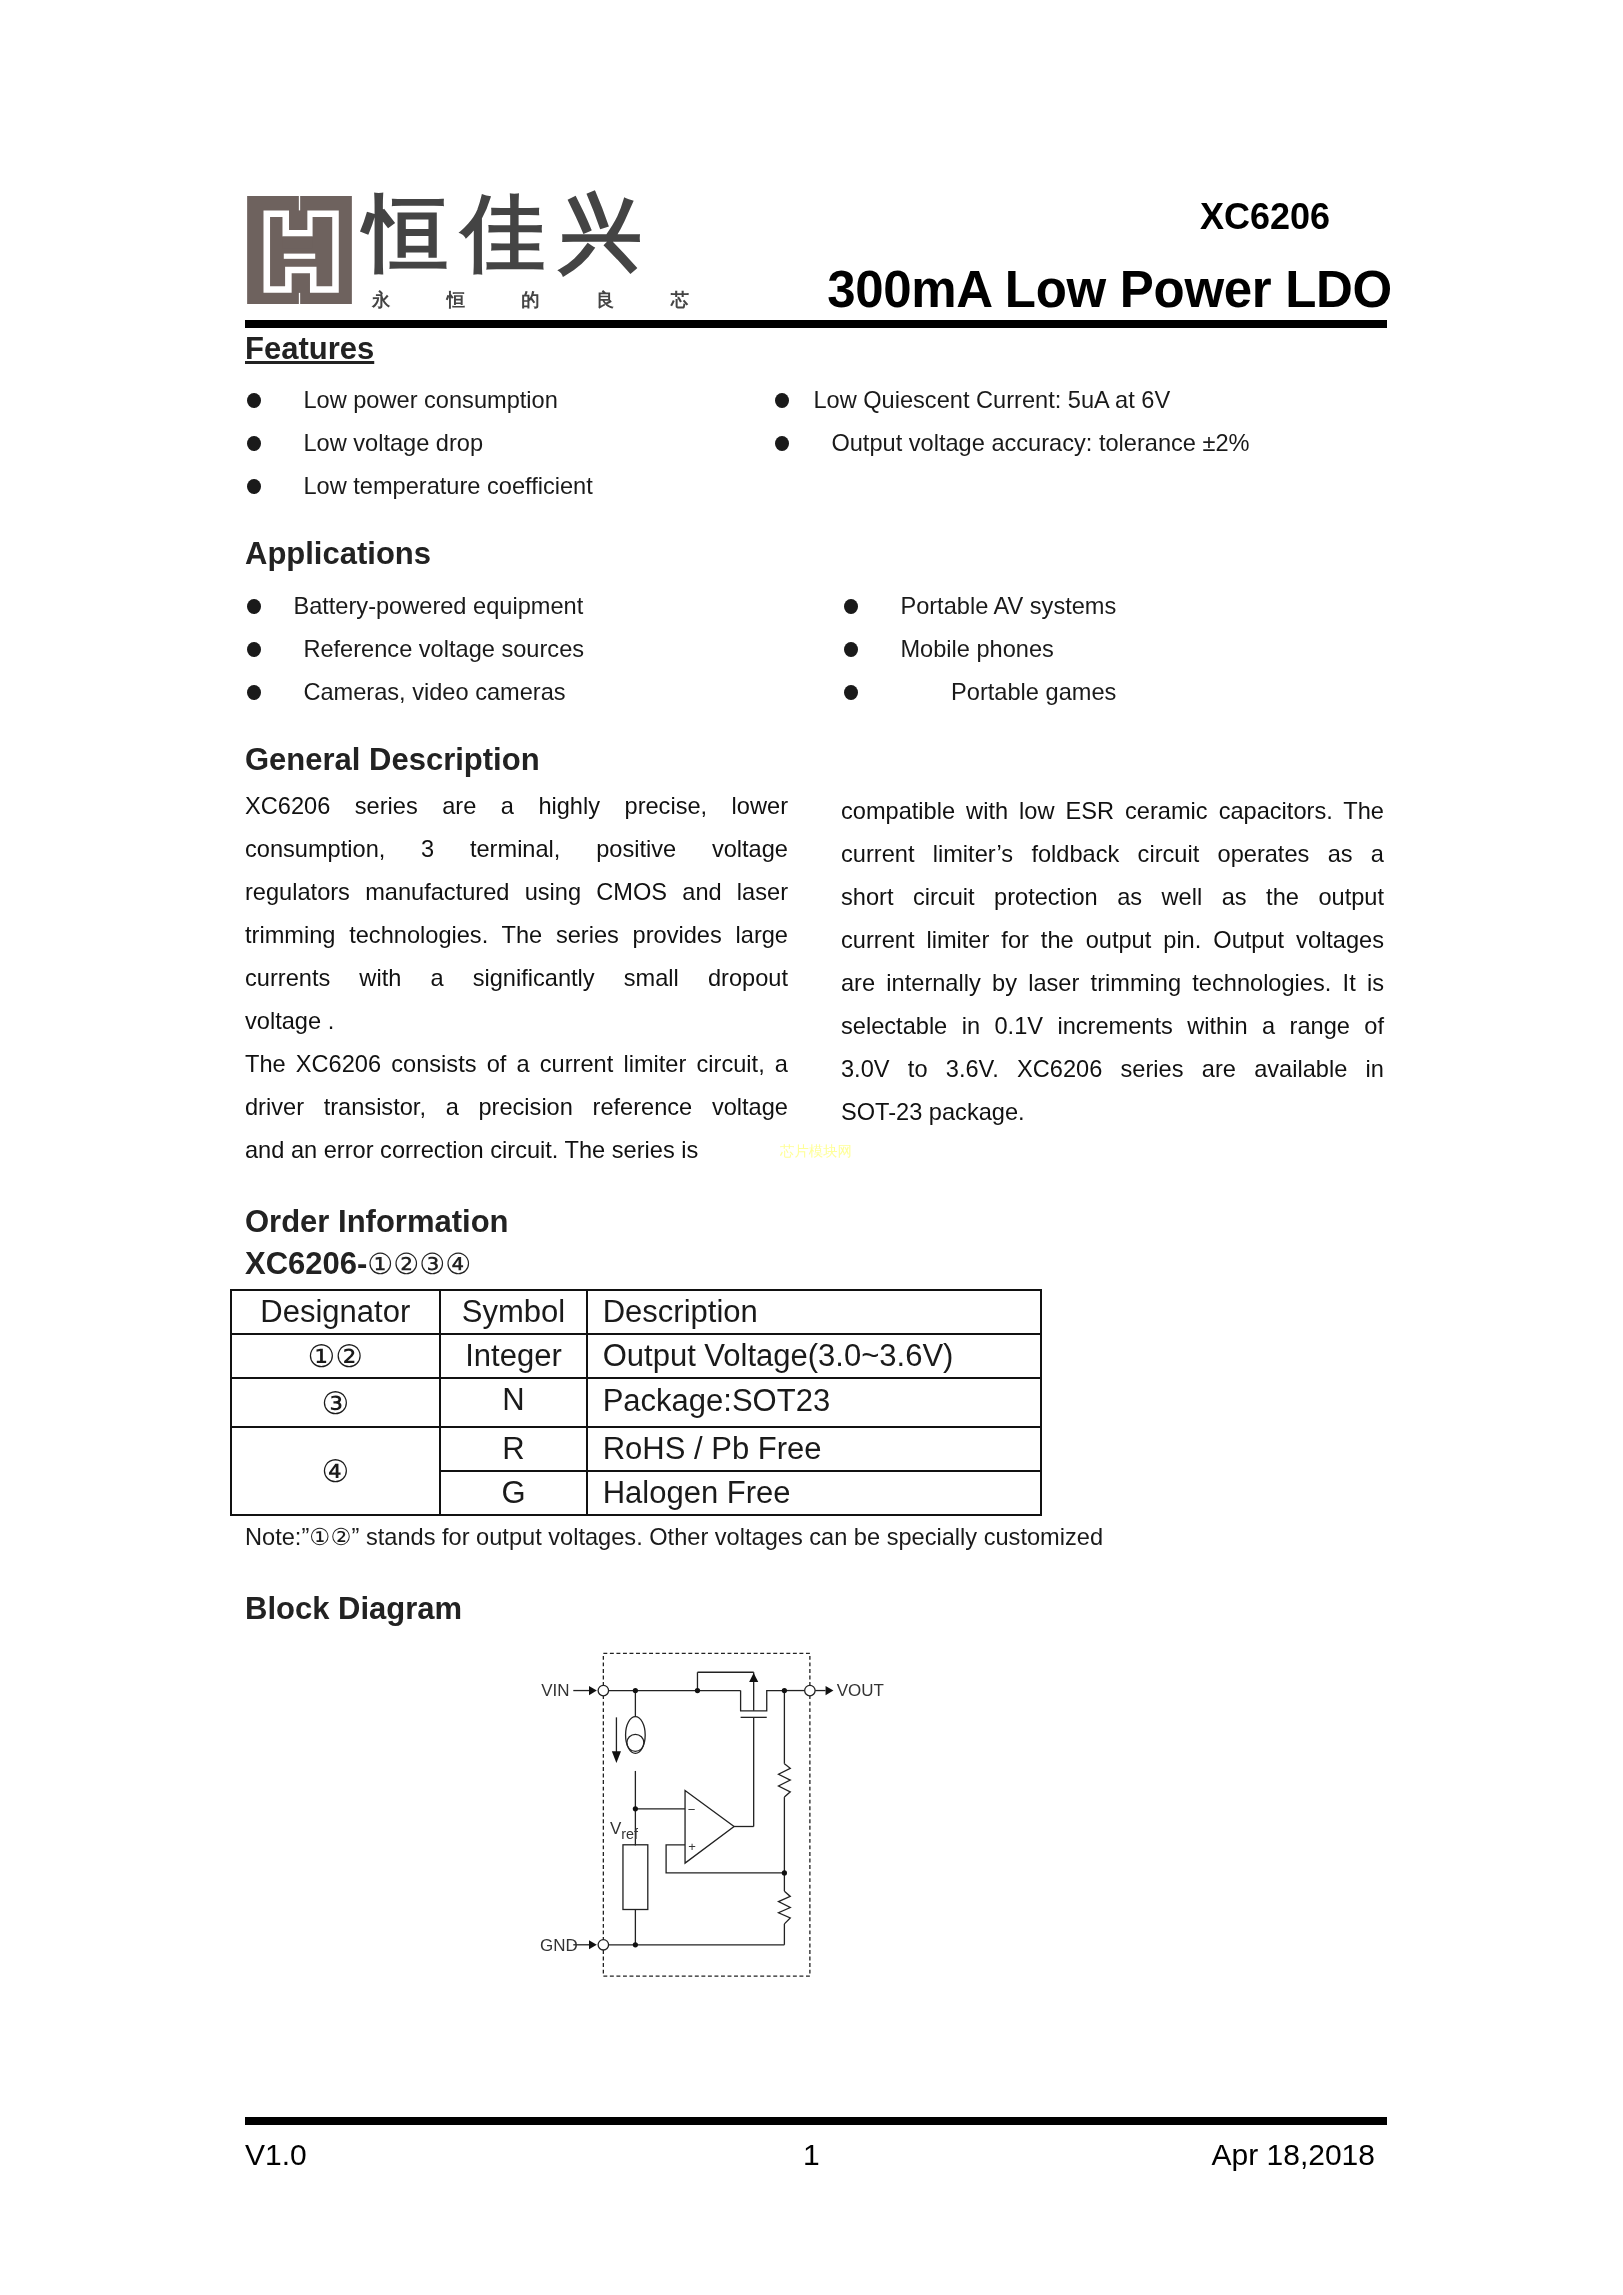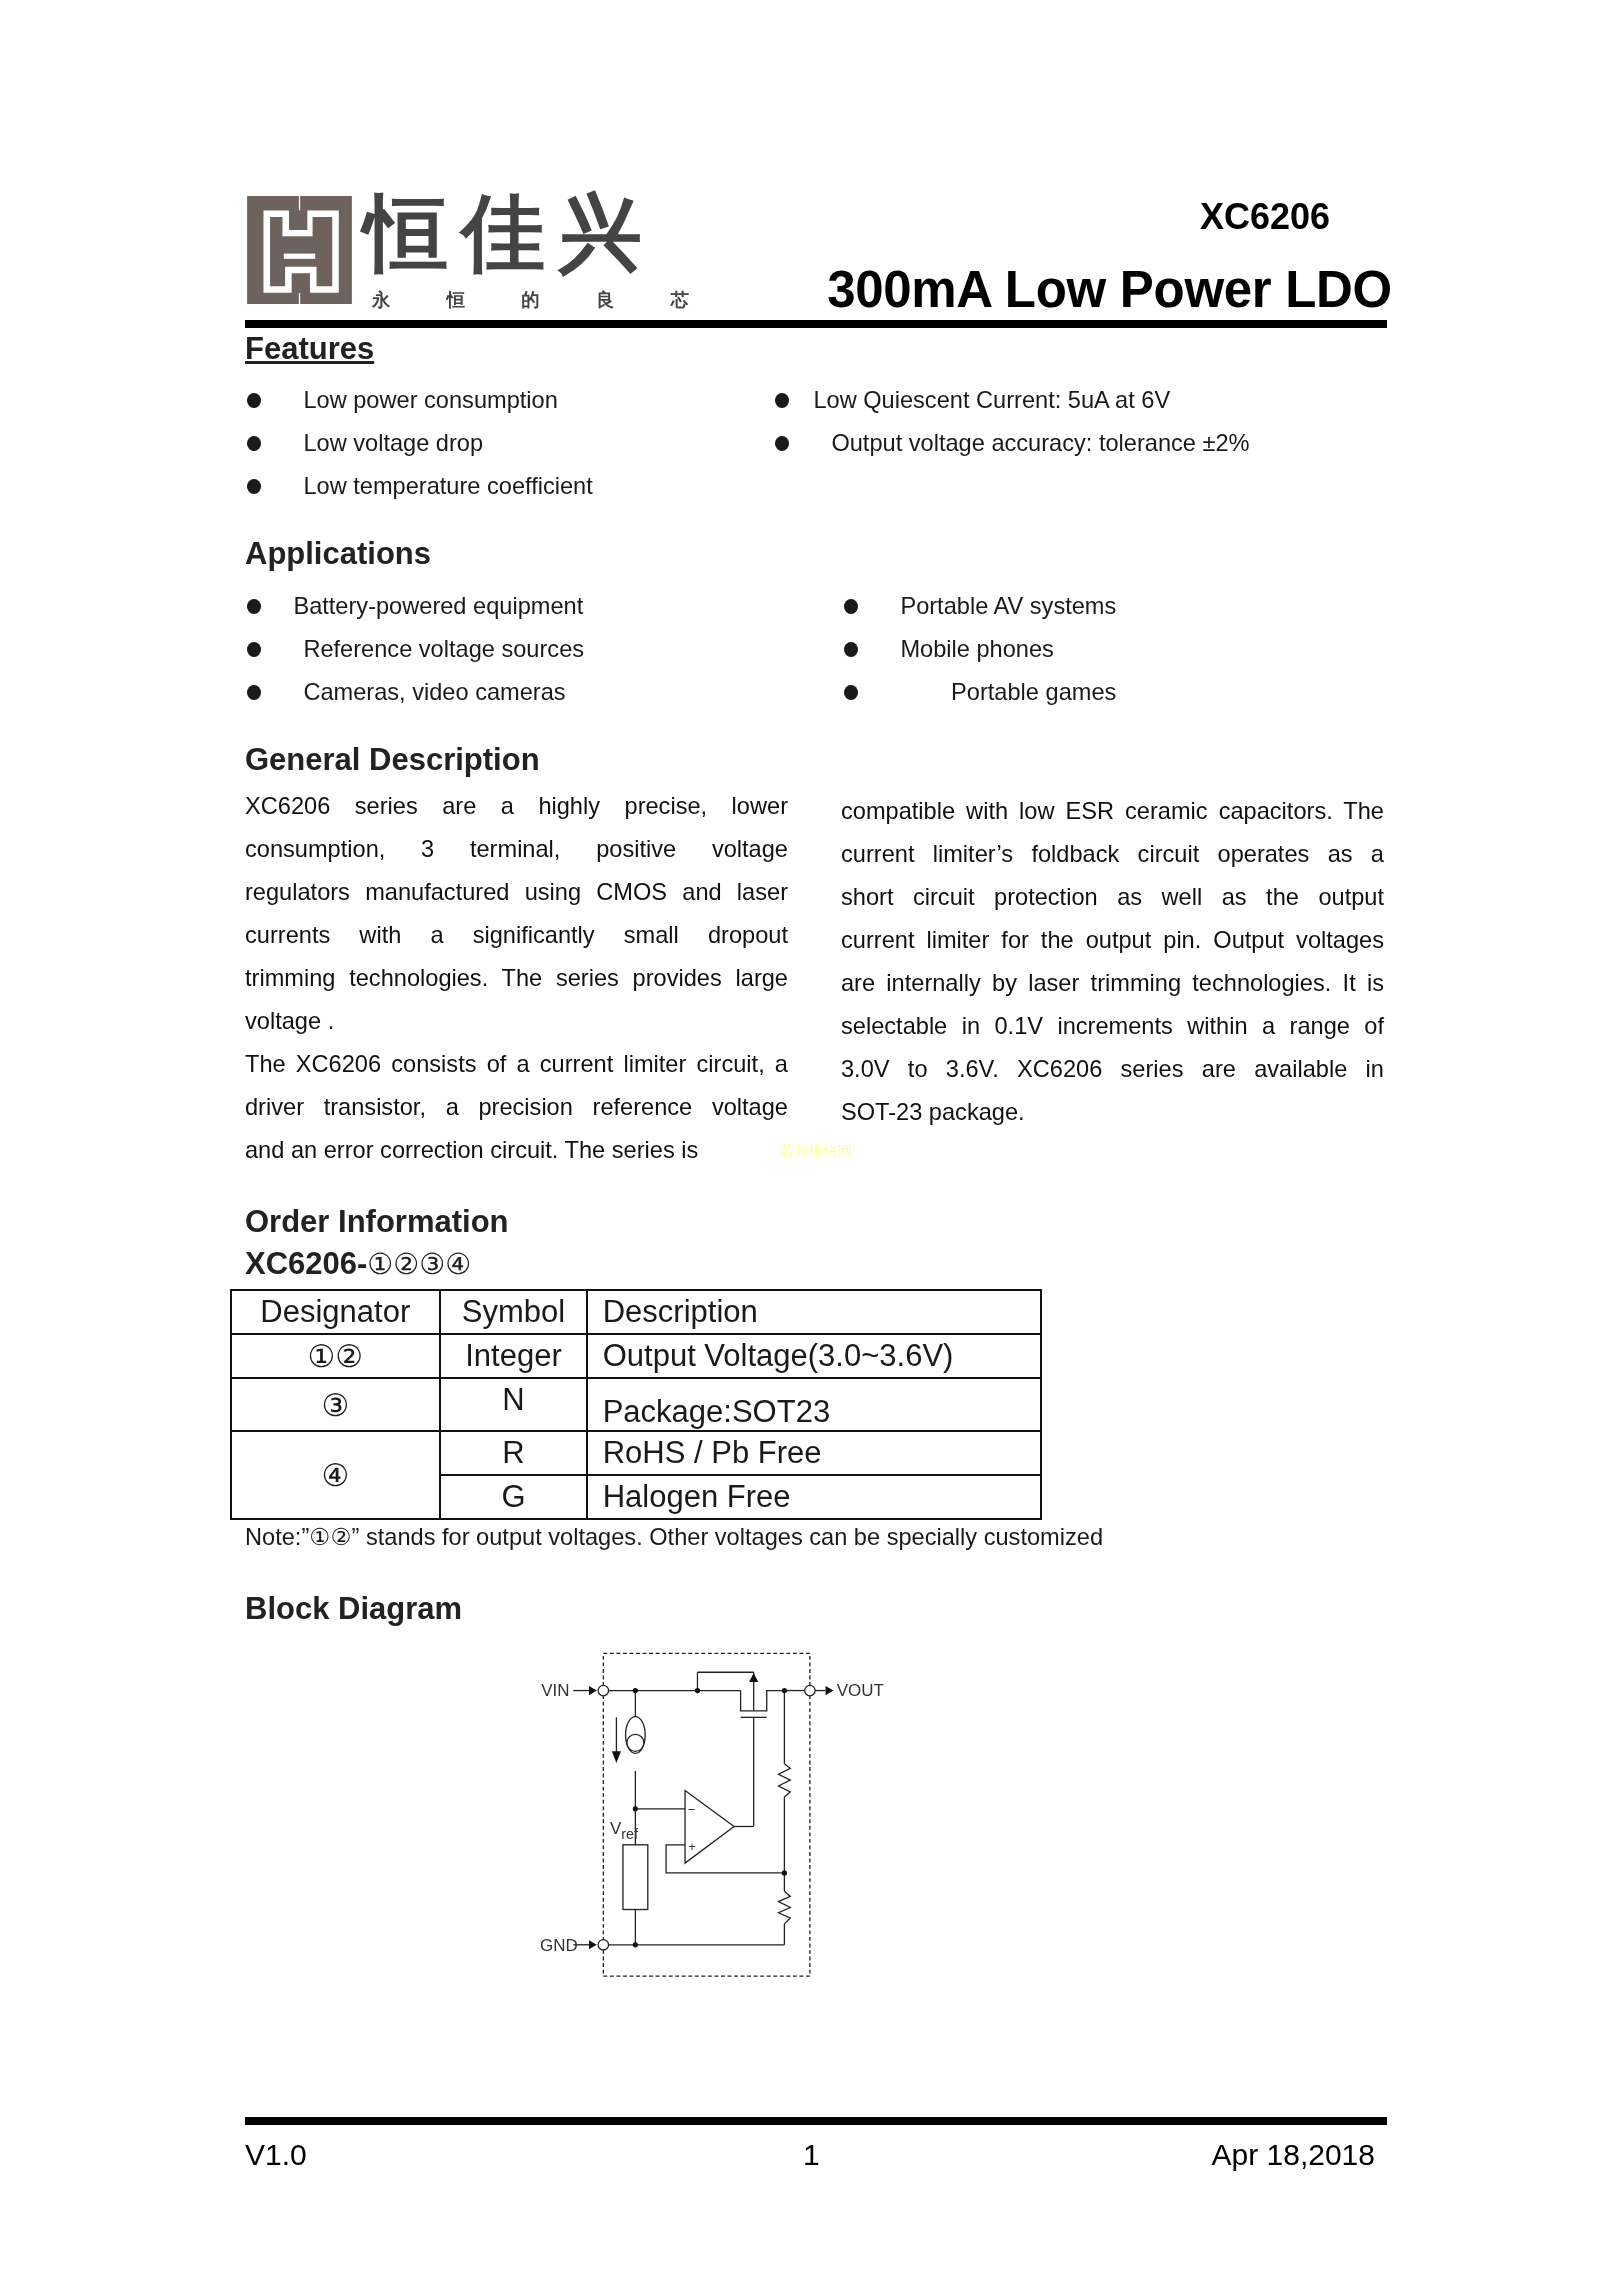--- a/index.html
+++ b/index.html
@@ -119,22 +119,22 @@
       <span class="dot"></span>
       <span style="margin-left:42px">Portable games</span>
     </div>
 </div>
 
 <div class="abs h2" style="left:245px; top:742px;">General Description</div>
 <div class="abs para" style="left:245px; top:785px; width:543px;">
   <span class="line">XC6206 series are a highly precise, lower</span>
   <span class="line">consumption, 3 terminal, positive voltage</span>
   <span class="line">regulators manufactured using CMOS and laser</span>
+  <span class="line">trimming technologies. The series provides large</span>
   <span class="line">currents with a significantly small dropout</span>
-  <span class="line">trimming technologies. The series provides large</span>
   <span class="line last">voltage .</span>
   <span class="line">The XC6206 consists of a current limiter circuit, a</span>
   <span class="line">driver transistor, a precision reference voltage</span>
   <span class="line last">and an error correction circuit. The series is</span>
 </div>
 <div class="abs para" style="left:841px; top:790px; width:543px;">
   <span class="line">compatible with low ESR ceramic capacitors. The</span>
   <span class="line">current limiter’s foldback circuit operates as a</span>
   <span class="line">short circuit protection as well as the output</span>
   <span class="line">current limiter for the output pin. Output voltages</span>
@@ -163,21 +163,21 @@
     <td class="l">Description</td>
   </tr>
   <tr style="height:44px">
     <td class="c circ">①②</td>
     <td class="c">Integer</td>
     <td class="l">Output Voltage(3.0~3.6V)</td>
   </tr>
   <tr style="height:49px">
     <td class="c circ">③</td>
     <td class="c" style="vertical-align:top; padding-top:2.6px;">N</td>
-    <td class="l" style="vertical-align:top; padding-top:15px;">Package:SOT23</td>
+    <td class="l" style="vertical-align:top; padding-top:4px;">Package:SOT23</td>
   </tr>
   <tr style="height:44px">
     <td class="c circ" rowspan="2">④</td>
     <td class="c">R</td>
     <td class="l">RoHS / Pb Free</td>
   </tr>
   <tr style="height:44px">
     <td class="c">G</td>
     <td class="l">Halogen Free</td>
   </tr>

